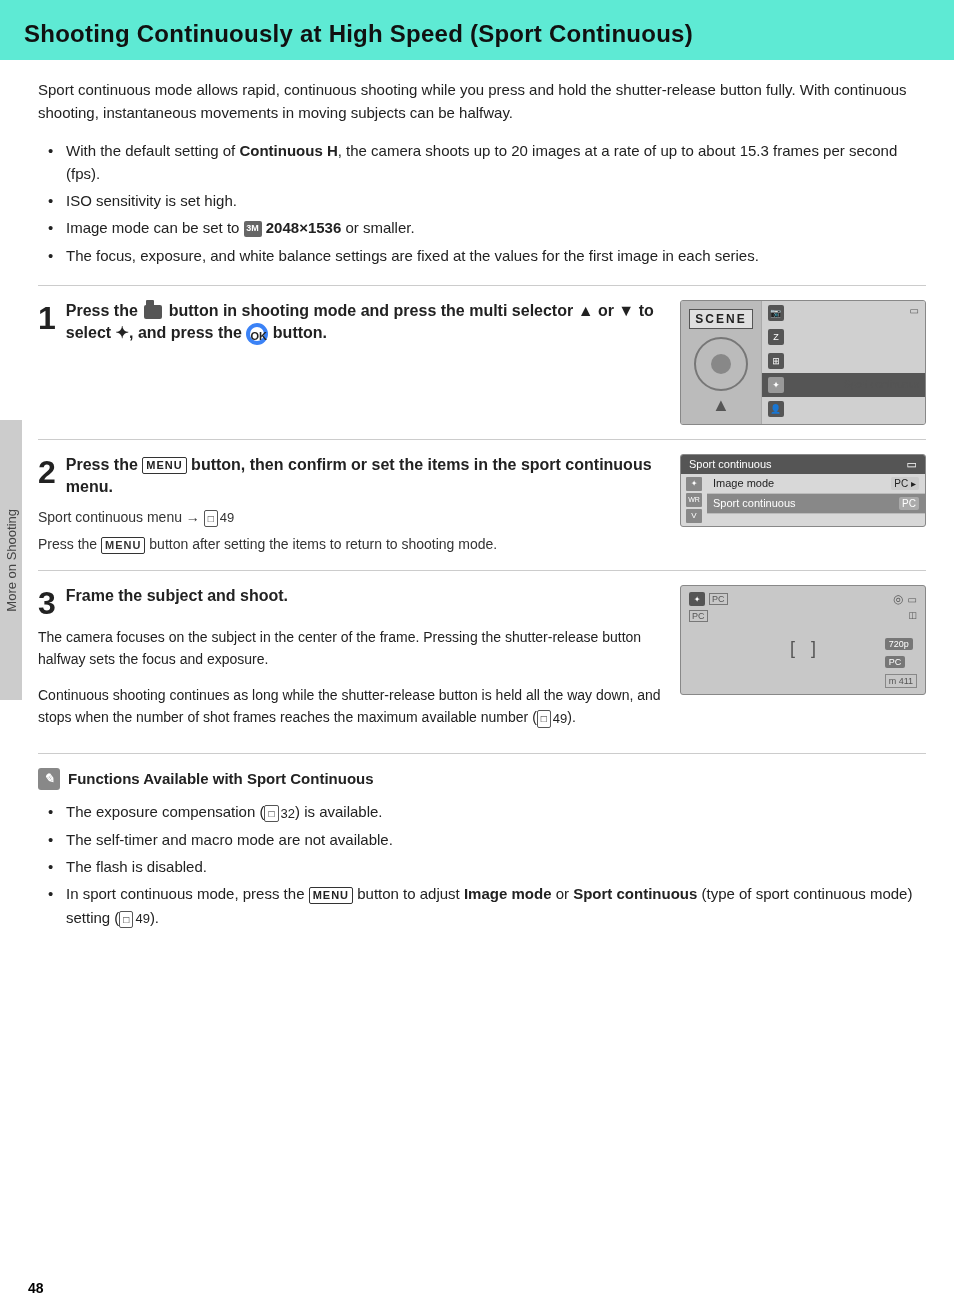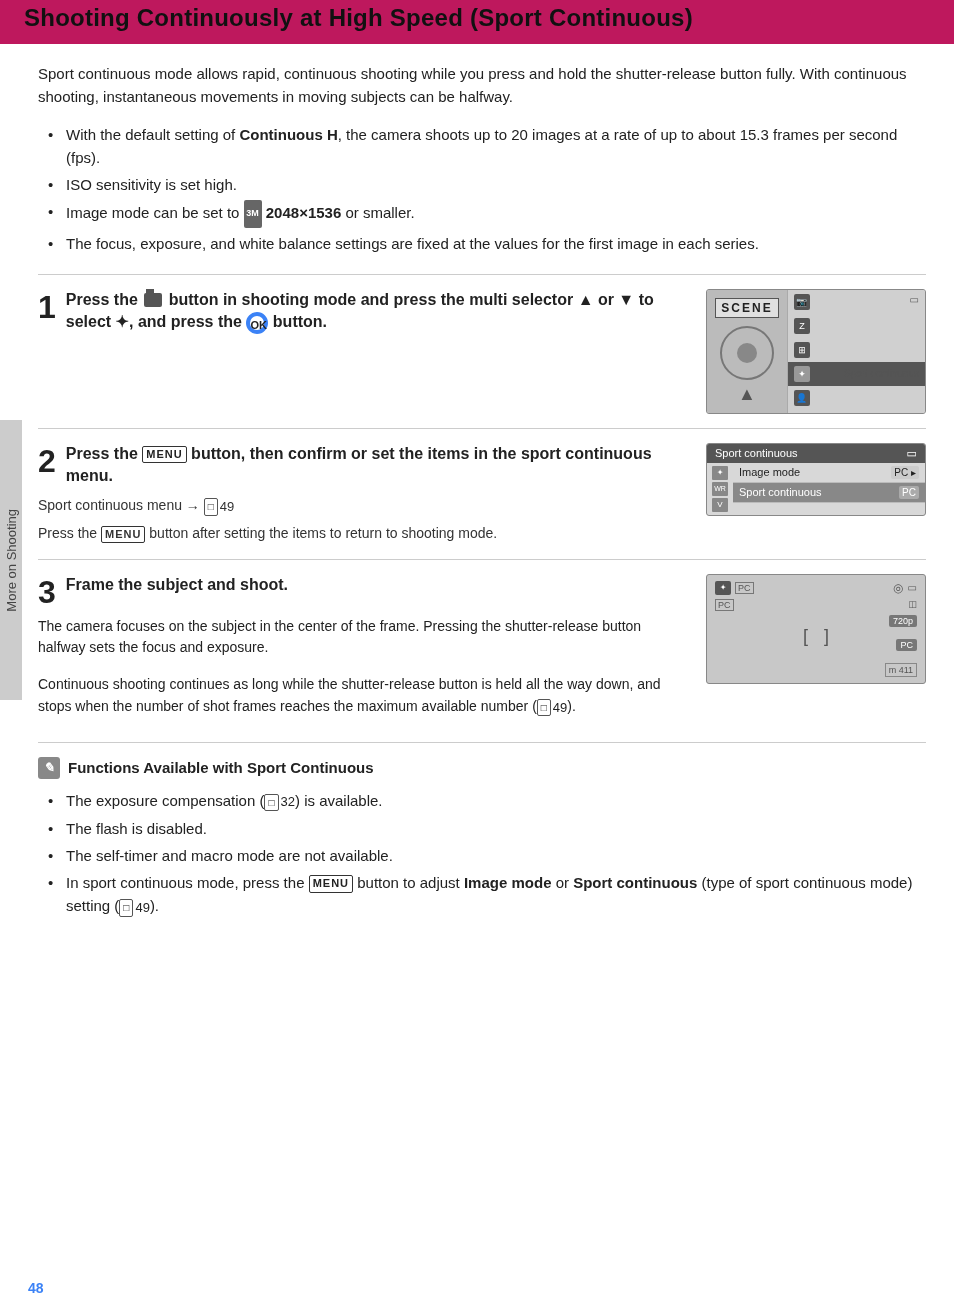--- a/index.html
+++ b/index.html
@@ -8,22 +8,22 @@
       min-height: 1314px;
       background: #fff;
       font-family: Arial, Helvetica, sans-serif;
       font-size: 15px;
       color: #222;
       position: relative;
     }
 
     
     .page-header {
-      background: #be185d;
-      padding: 4px 24px 12px 24px;
+      background: #5eead4;
+      padding: 20px 24px 12px 24px;
       margin-bottom: 18px;
     }
     .page-header h1 {
       font-size: 24px;
       font-weight: bold;
       color: #111;
       letter-spacing: 0.01em;
     }
 
     
@@ -85,21 +85,21 @@
       border-top: 1px solid #ccc;
       padding-top: 14px;
       padding-bottom: 14px;
       position: relative;
     }
     .step-left {
       flex: 1;
       padding-right: 16px;
     }
     .step-right {
-      width: 220px;
+      width: 246px;
       flex-shrink: 0;
     }
     .step-number {
       font-size: 32px;
       font-weight: bold;
       color: #222;
       margin-right: 10px;
       float: left;
       line-height: 1;
       margin-top: 2px;
@@ -278,22 +278,22 @@
       display: flex;
       align-items: center;
       justify-content: center;
       height: 40px;
       margin: 6px 0;
     }
     .screen3-bottom {
       display: flex;
       justify-content: flex-end;
       flex-direction: column;
-      align-items: flex-end;
-      gap: 12px;
+      align-items: flex-start;
+      gap: 6px;
       position: absolute;
       bottom: 6px;
       right: 8px;
     }
     .mode-badge {
       background: #777;
       color: #fff;
       font-size: 9px;
       padding: 1px 4px;
       border-radius: 2px;
@@ -336,21 +336,21 @@
       font-weight: bold;
     }
 
     
     .page-number {
       position: absolute;
       bottom: 18px;
       left: 28px;
       font-size: 14px;
       font-weight: bold;
-      color: #3b82f6;
+      color: #000000;
     }
 
     
     .menu-inline {
       display: inline-block;
       border: 1.5px solid #333;
       font-size: 11px;
       font-weight: bold;
       padding: 0px 3px;
       border-radius: 2px;
@@ -412,21 +412,21 @@
 
     .image-mode-icon {
       display: inline-flex;
       align-items: center;
       justify-content: center;
       background: #666;
       color: #fff;
       font-size: 9px;
       font-weight: bold;
       width: 18px;
-      height: 28px;
+      height: 16px;
       border-radius: 2px;
       vertical-align: middle;
     }
   </style>
 </head>
 <body>
 
 <div class="page-header">
   <h1>Shooting Continuously at High Speed (Sport Continuous)</h1>
 </div>
@@ -580,24 +580,24 @@
   <div class="note-section">
     <div class="note-header">
       <div class="note-icon">✎</div>
       <span class="note-title">Functions Available with Sport Continuous</span>
     </div>
     <ul class="bullet-list">
       <li>
         <span>The exposure compensation (</span><span class="ref-link"><span class="ref-box">□</span>32</span><span>) is available.</span>
       </li>
       <li>
-        <span>The flash is disabled.</span>
+        <span>The self-timer and macro mode are not available.</span>
       </li>
       <li>
-        <span>The self-timer and macro mode are not available.</span>
+        <span>The flash is disabled.</span>
       </li>
       <li>
         <span>In sport continuous mode, press the </span><span class="menu-inline">MENU</span><span> button to adjust </span><span class="bold">Image mode</span><span> or </span><span class="bold">Sport continuous</span><span> (type of sport continuous mode) setting (</span><span class="ref-link"><span class="ref-box">□</span>49</span><span>).</span>
       </li>
     </ul>
   </div>
 
 </div>
 
 <div class="page-number">48</div>

